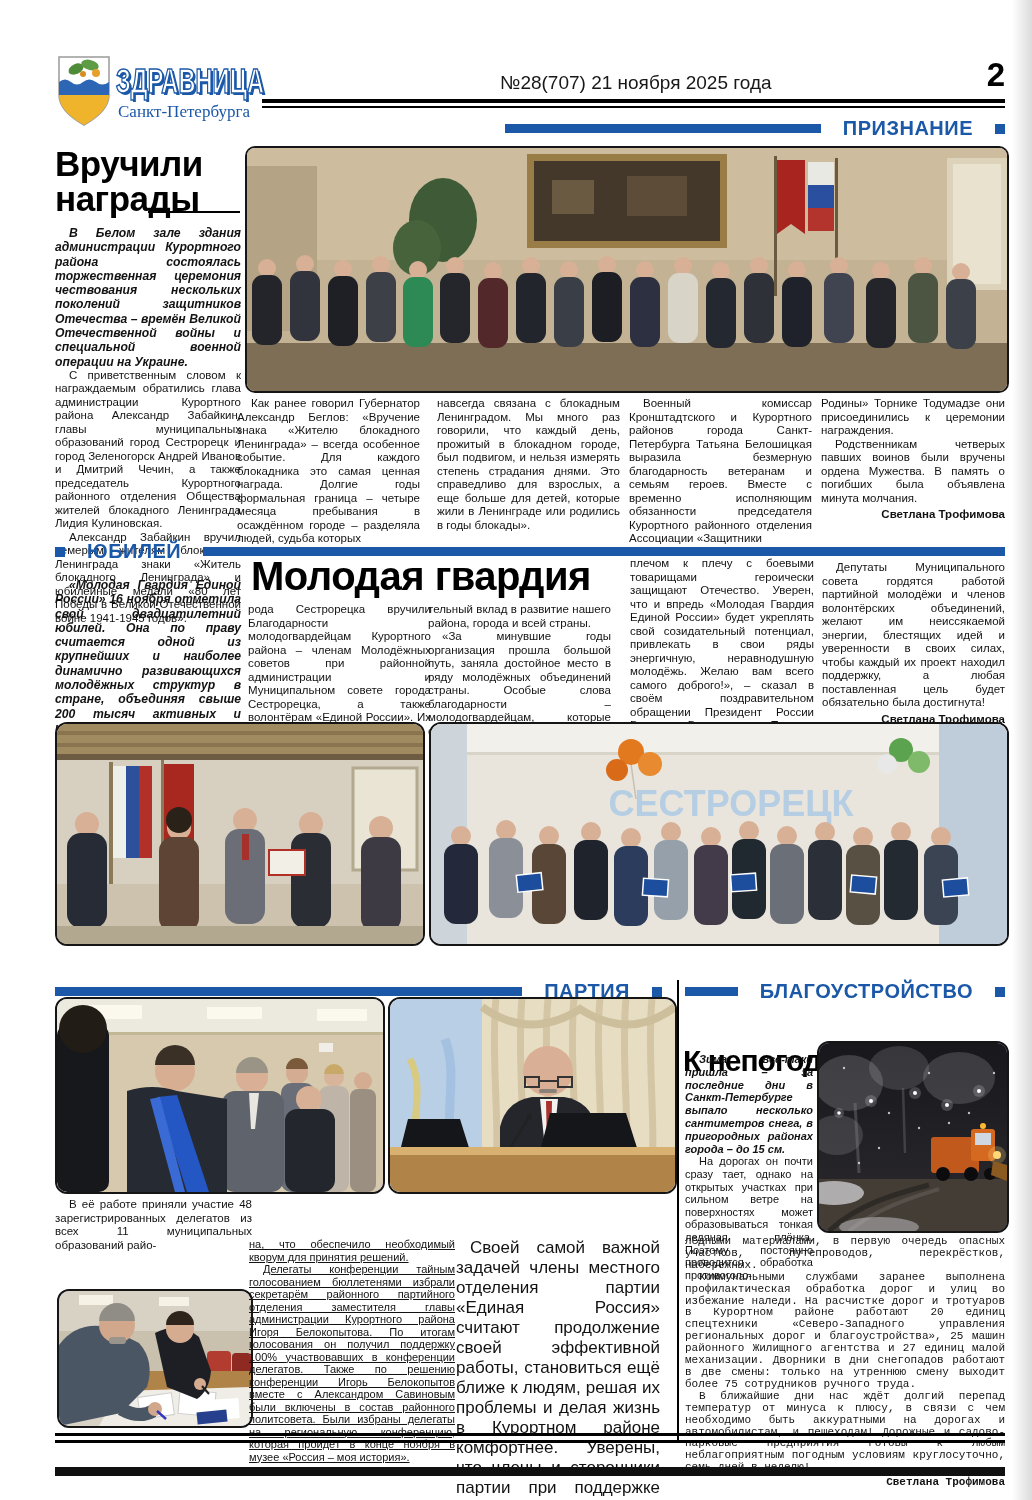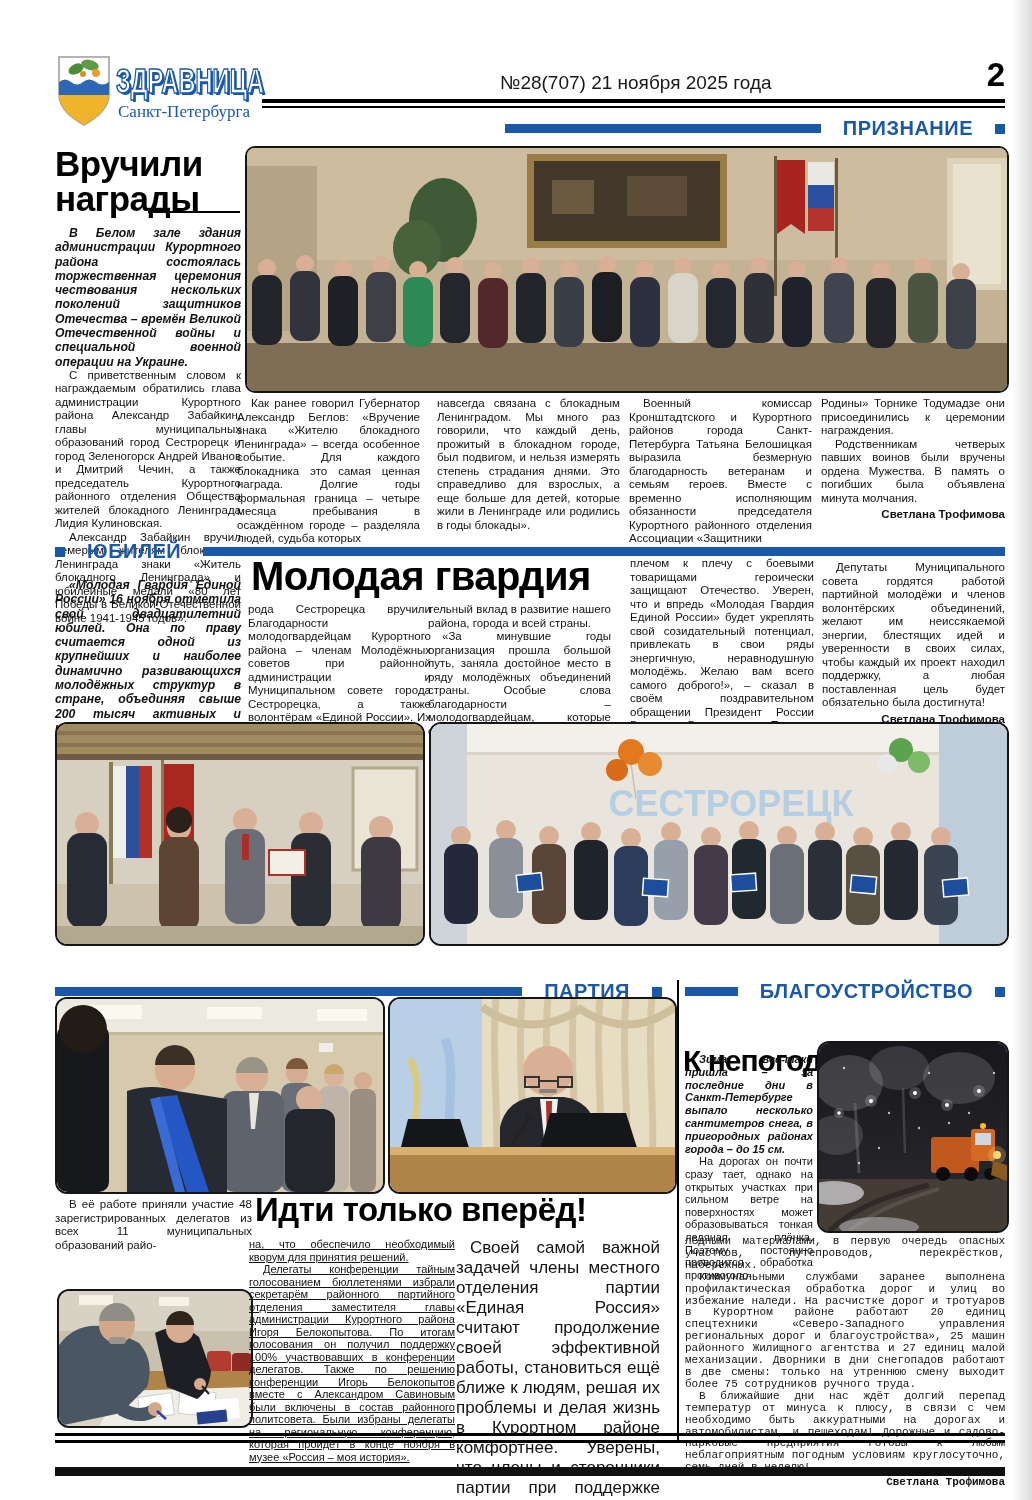--- a/index.html
+++ b/index.html
@@ -336,21 +336,20 @@
       <path d="M0,135 L0,54 Q18,30 48,36 L80,52 Q96,70 88,96 L62,122 Z" fill="#4b5665"></path>
       <circle cx="58" cy="34" r="18" fill="#d2a88c"></circle>
       <path d="M40,30 a18,18 0 0,1 36,0 Z" fill="#8f8d86"></path>
       <rect x="50" y="46" width="17" height="7" rx="3" fill="#9a958c"></rect>
       <path d="M62,118 Q80,128 94,120" stroke="#4b5665" stroke-width="13" fill="none"></path>
       <circle cx="96" cy="118" r="7" fill="#d2a88c"></circle>
       <line x1="98" y1="120" x2="107" y2="128" stroke="#3535c0" stroke-width="2.5"></line>
     </svg>
   </div>
 
-  <div class="abs headline" style="left:255px;top:1193px;width:410px;font-size:33px;line-height:34px;">Идти только вперёд!</div>
 
   <div class="abs col" style="left:249px;top:1238px;width:206px;font-size:11px;line-height:12.5px;text-decoration:underline;">
     <p class="cont">на, что обеспечило необходимый кворум для принятия решений.</p>
     <p>Делегаты конференции тайным голосованием бюллетенями избрали секретарём районного партийного отделения заместителя главы администрации Курортного района Игоря Белокопытова. По итогам голосования он получил поддержку 100% участвовавших в конференции делегатов. Также по решению конференции Игорь Белокопытов вместе с Александром Савиновым были включены в состав районного политсовета. Были избраны делегаты на региональную конференцию, которая пройдёт в конце ноября в музее «Россия – моя история».</p>
   </div>
   <div class="abs col" style="left:456px;top:1238px;width:204px;font-size:17px;line-height:20px;">
     <p>Своей самой важной задачей члены местного отделения партии «Единая Россия» считают продолжение своей эффективной работы, становиться ещё ближе к людям, решая их проблемы и делая жизнь в Курортном районе комфортнее. Уверены, что члены и сторонники партии при поддержке жителей вместе смогут реализовать намеченные планы!</p>
     <p class="byline">Владимир Крючков</p>
     <p class="byline" style="margin-top:0 !important;">Фото: Марина Воронина, пресс-служба администрации Курортного района Санкт-Петербурга</p>
   </div>

